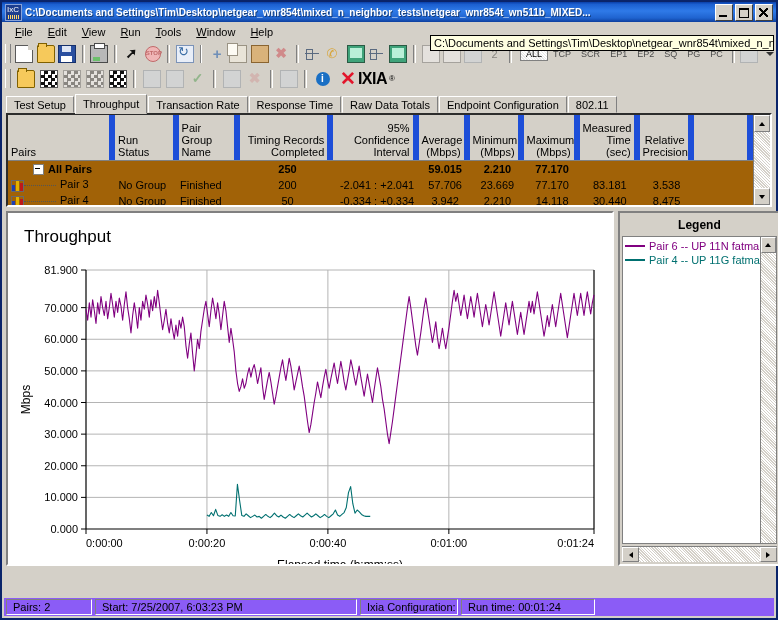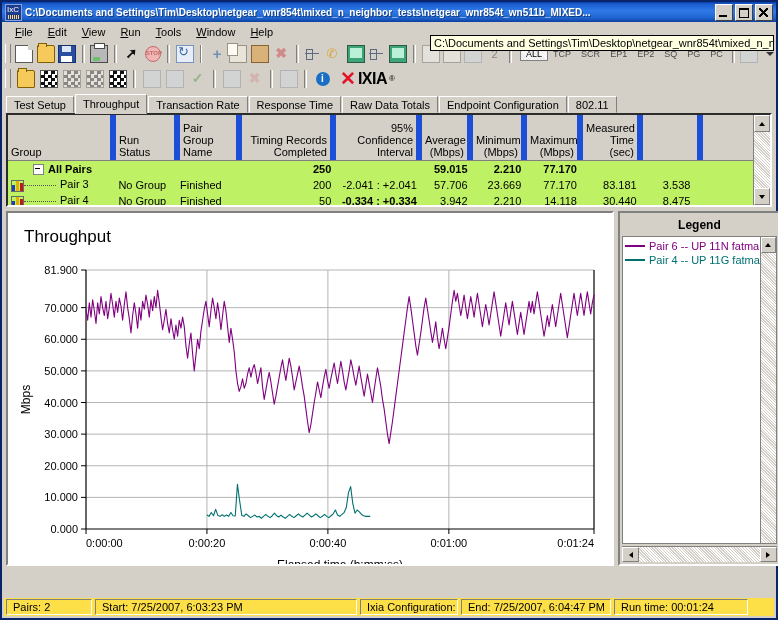--- a/index.html
+++ b/index.html
@@ -116,24 +116,24 @@
        border-color:#fff #808080 #d4d0c8 #fff;margin-bottom:-1px;z-index:2;}
 
   
   .gridwrap{margin:0 4px;height:94px;background:#fff;border:2px inset #d4d0c8;
      border-color:#808080 #fff #fff #808080;display:flex;box-sizing:border-box;}
   .gridmain{flex:1 1 auto;overflow:hidden;}
   .ghead{display:flex;height:45px;background:#d4d0c8;border-bottom:1px solid #808080;}
   .gh{box-sizing:border-box;border-right:6px solid #1d4ed8;padding:2px 3px;font-size:11px;
       display:flex;align-items:flex-end;}
   .gh.r{justify-content:flex-end;text-align:right;}
-  .gbody{background:#bef264;}
+  .gbody{background:#a16207;}
   .grow{display:flex;height:16px;align-items:center;font-size:11px;}
   .gc{box-sizing:border-box;padding:0 3px;white-space:nowrap;overflow:hidden;}
-  .gc.r{text-align:right;}
+  .gc.r{text-align:center;}
   .grow.total .gc{font-weight:bold;}
   .treeicon{width:9px;height:9px;border:1px solid #808080;background:#fff;display:inline-block;
      position:relative;margin-right:4px;vertical-align:middle;}
   .treeicon:after{content:"";position:absolute;left:1px;top:3px;width:5px;height:1px;background:#000;}
   .bargraph{width:13px;height:12px;display:inline-block;position:relative;vertical-align:middle;}
   .bargraph i{position:absolute;bottom:1px;width:3px;}
   .bargraph i:nth-child(1){left:1px;height:6px;background:#1e3fb0;}
   .bargraph i:nth-child(2){left:5px;height:10px;background:#e2b200;}
   .bargraph i:nth-child(3){left:9px;height:8px;background:#c01818;}
   .bargraph:after{content:"";position:absolute;left:0;top:0;right:0;bottom:0;border:1px solid #6a6a6a;}
@@ -164,21 +164,21 @@
   .lvbar .ab{height:14px;background:#d4d0c8;border:1px solid;border-color:#fff #808080 #808080 #fff;
         display:flex;align-items:center;justify-content:center;}
   .lvbar .track{flex:1;background-image:repeating-linear-gradient(45deg,#fff 0 1px,#d4d0c8 1px 2px);}
   .lhbar{height:15px;background:#d4d0c8;border-top:1px solid #808080;display:flex;margin:0 2px 2px 2px;}
   .lhbar .ab{width:15px;background:#d4d0c8;border:1px solid;border-color:#fff #808080 #808080 #fff;
         display:flex;align-items:center;justify-content:center;}
   .lhbar .track{flex:1;background-image:repeating-linear-gradient(45deg,#fff 0 1px,#d4d0c8 1px 2px);}
 
   
   .statusbar{position:absolute;left:2px;right:2px;bottom:2px;height:18px;display:flex;align-items:center;
-    gap:3px;padding:0 2px;background:#fde047;}
+    gap:3px;padding:0 2px;background:#8b5cf6;}
   .sp{height:16px;line-height:15px;padding:0 6px;font-size:11px;
       border:1px solid;border-color:#808080 #fff #fff #808080;box-sizing:border-box;white-space:nowrap;}
 </style>
 </head>
 <body>
 
 <div class="app">
 
   <div class="titlebar">
     <span class="ticon"></span>
@@ -352,21 +352,21 @@
     <span class="tab">Response Time</span>
     <span class="tab">Raw Data Totals</span>
     <span class="tab">Endpoint Configuration</span>
     <span class="tab">802.11</span>
   </div>
 
   <div class="gridwrap">
     <div class="gridmain">
       <div class="ghead" id="ghead">
           <div class="gh" style="width: 108px;">
-            <div style="width: 100%;">Group</div>
+            <div style="width: 100%;">Pairs</div>
           </div>
           <div class="gh" style="width: 64px;">
             <div style="width: 100%;"><br>Run Status</div>
           </div>
           <div class="gh" style="width: 62px;">
             <div style="width: 100%;">Pair Group<br>Name</div>
           </div>
           <div class="gh r" style="width: 94px;">
             <div style="width: 100%; margin-top: 12px;">Timing Records<br>Completed</div>
           </div>
@@ -377,20 +377,23 @@
             <div style="width: 100%;">Average<br>(Mbps)</div>
           </div>
           <div class="gh r" style="width: 54px;">
             <div style="width: 100%;">Minimum<br>(Mbps)</div>
           </div>
           <div class="gh r" style="width: 56px;">
             <div style="width: 100%;">Maximum<br>(Mbps)</div>
           </div>
           <div class="gh r" style="width: 60px;">
             <div style="width: 100%;">Measured<br>Time (sec)</div>
+          </div>
+          <div class="gh r" style="width: 54px;">
+            <div style="width: 100%;">Relative<br>Precision</div>
           </div>
           <div class="gh" style="width: 60px;">
             <div style="width: 100%;"></div>
           </div>
         </div>
       <div class="gbody" id="gbody">
           <div class="grow total">
             <div class="gc" style="width: 108px;"><span style="display:inline-block;width:22px"></span><span class="treeicon"></span><span>All Pairs</span></div>
             <div class="gc" style="width: 62px;"></div>
             <div class="gc" style="width: 64px;"></div>
@@ -414,21 +417,21 @@
             <div class="gc r" style="width: 56px;">77.170</div>
             <div class="gc r" style="width: 60px;">83.181</div>
             <div class="gc r" style="width: 54px;">3.538</div>
             <div class="gc" style="width: 60px;"></div>
           </div>
           <div class="grow">
             <div class="gc" style="width: 108px;"><span class="bargraph"><i></i><i></i><i></i></span><span class="dash"></span><span>Pair 4</span></div>
             <div class="gc" style="width: 62px;">No Group</div>
             <div class="gc" style="width: 64px;">Finished</div>
             <div class="gc r" style="width: 94px;">50</div>
-            <div class="gc r" style="width: 86px; font-weight: bold;">-0.334 : +0.334</div>
+            <div class="gc r" style="width: 86px;">-0.334 : +0.334</div>
             <div class="gc r" style="width: 51px;">3.942</div>
             <div class="gc r" style="width: 54px;">2.210</div>
             <div class="gc r" style="width: 56px;">14.118</div>
             <div class="gc r" style="width: 60px;">30.440</div>
             <div class="gc r" style="width: 54px;">8.475</div>
             <div class="gc" style="width: 60px;"></div>
           </div>
         </div>
     </div>
     <div class="vbar">
@@ -524,17 +527,16 @@
             <span class="tri-r"></span>
           </span>
       </div>
     </div>
   </div>
 
   <div class="statusbar">
     <span class="sp" style="width:86px">Pairs: 2</span>
     <span class="sp" style="width:262px">Start: 7/25/2007, 6:03:23 PM</span>
     <span class="sp" style="width:98px">Ixia Configuration:</span>
-    <span class="sp" style="width:150px">End: 7/25/2007, 6:04:47 PM</span>
     <span class="sp" style="width:134px">Run time: 00:01:24</span>
   </div>
 
 </div>
 
 </body></html>

